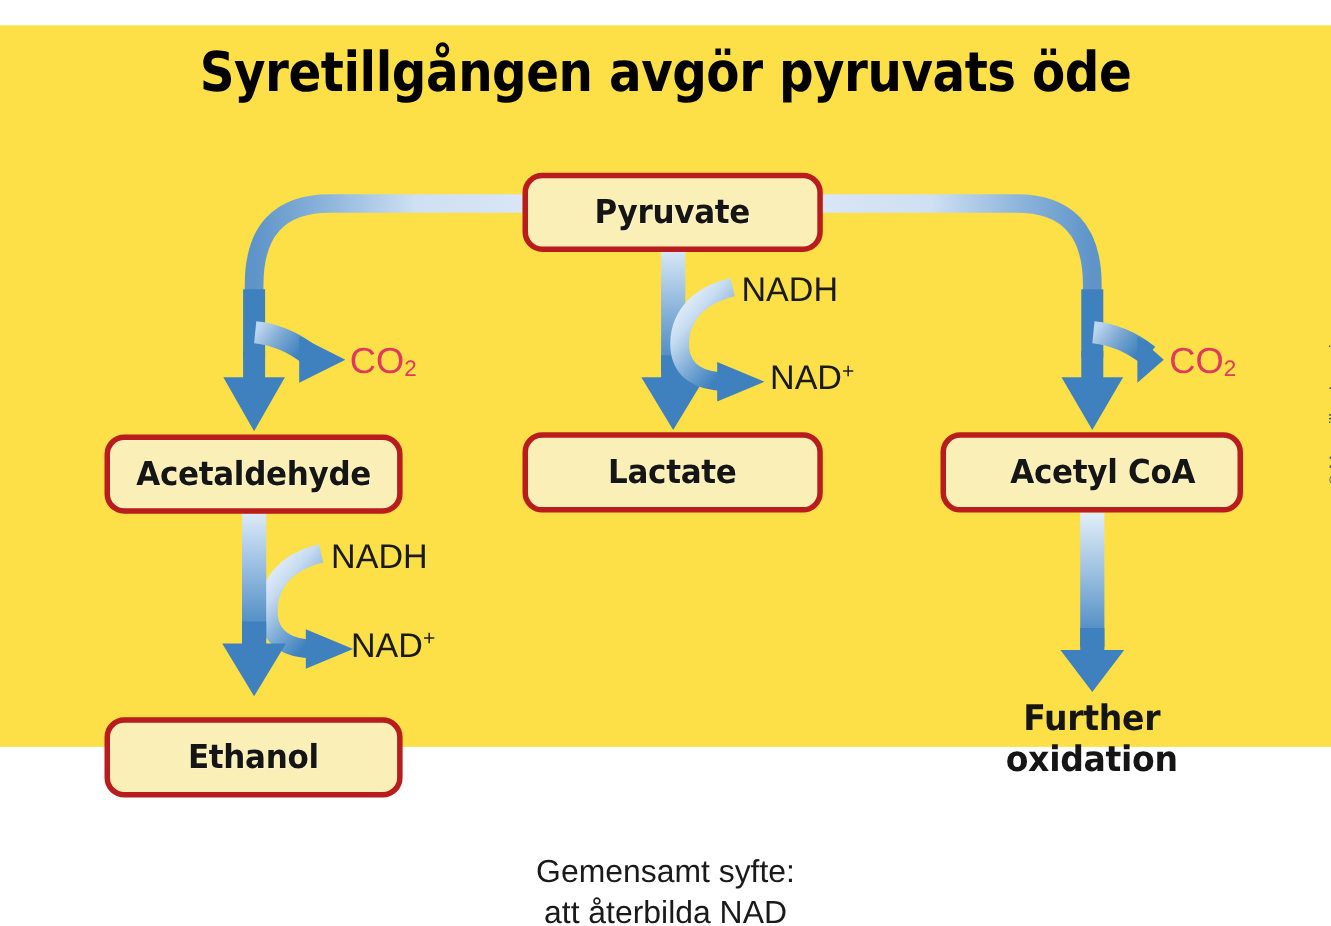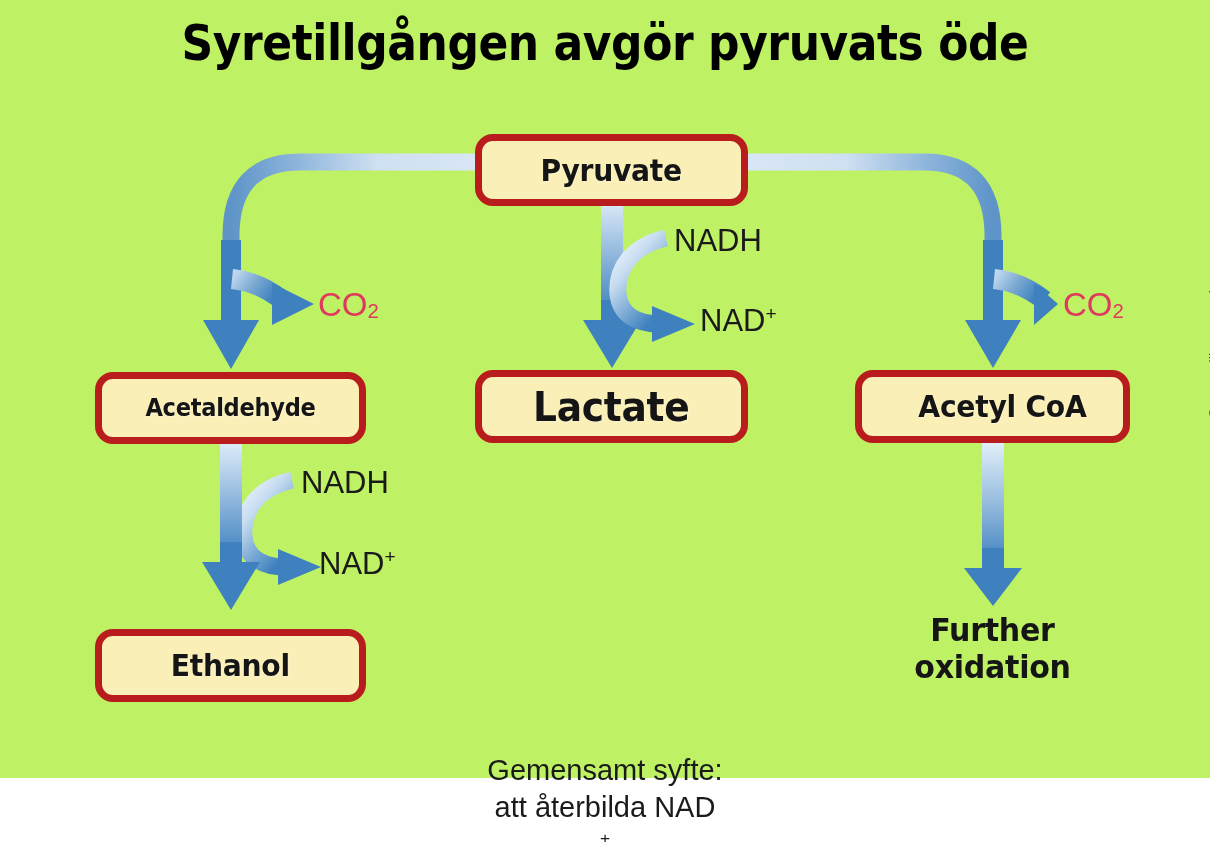--- a/index.html
+++ b/index.html
@@ -4,21 +4,21 @@
 <title>Syretillgången avgör pyruvats öde</title>
 <style>
   html,body{margin:0;padding:0;background:#ffffff;}
   body{
     width:1210px;height:842px;
     font-family:"Liberation Sans","DejaVu Sans",sans-serif;
     color:#1a1a1a;
     overflow:hidden;
     position:relative;
   }
-  #stage{position:relative;width:1210px;height:778px;background:#bef264;}
+  #stage{position:relative;width:1210px;height:656px;background:#fde047;margin-top:23px;}
 
   
   .title{
     position:absolute;
     left:0;right:0;top:14px;
     text-align:center;
     font-family:"DejaVu Sans","Liberation Sans",sans-serif;
     font-weight:bold;
     font-size:50px;
     letter-spacing:-0.5px;
@@ -28,35 +28,35 @@
     white-space:nowrap;
   }
 
   
   #arrows{position:absolute;left:0;top:0;width:1210px;height:842px;}
 
   
   .node{
     position:absolute;
     background:#FAEFB6;
-    border:7px solid #b91c1c;
+    border:5px solid #b91c1c;
     border-radius:18px;
     box-sizing:border-box;
     display:flex;align-items:center;justify-content:center;
     font-family:"DejaVu Sans","Liberation Sans",sans-serif;
     font-weight:bold;
     color:#151515;
     text-shadow:1px 1px 0 rgba(255,255,255,.35);
     letter-spacing:-0.3px;
   }
   .node span{transform:scaleX(0.94);display:inline-block;white-space:nowrap;}
 
   #node-pyruvate   {left:475px; top:134px; width:273px; height:72px; font-size:30px;}
-  #node-acetaldehyde{left:95px; top:372px; width:271px; height:72px; font-size:24px;}
-  #node-lactate    {left:475px; top:370px; width:273px; height:73px; font-size:40px;}
+  #node-acetaldehyde{left:95px; top:372px; width:271px; height:72px; font-size:30px;}
+  #node-lactate    {left:475px; top:370px; width:273px; height:73px; font-size:30px;}
   #node-acetylcoa  {left:855px; top:370px; width:275px; height:73px; font-size:30px;padding-left:20px;}
   #node-ethanol    {left:95px; top:629px; width:271px; height:73px; font-size:30px;}
 
   
   .lbl{
     position:absolute;
     font-family:"Liberation Sans","DejaVu Sans",sans-serif;
     font-size:31px;
     color:#1a1a1a;
     white-space:nowrap;

